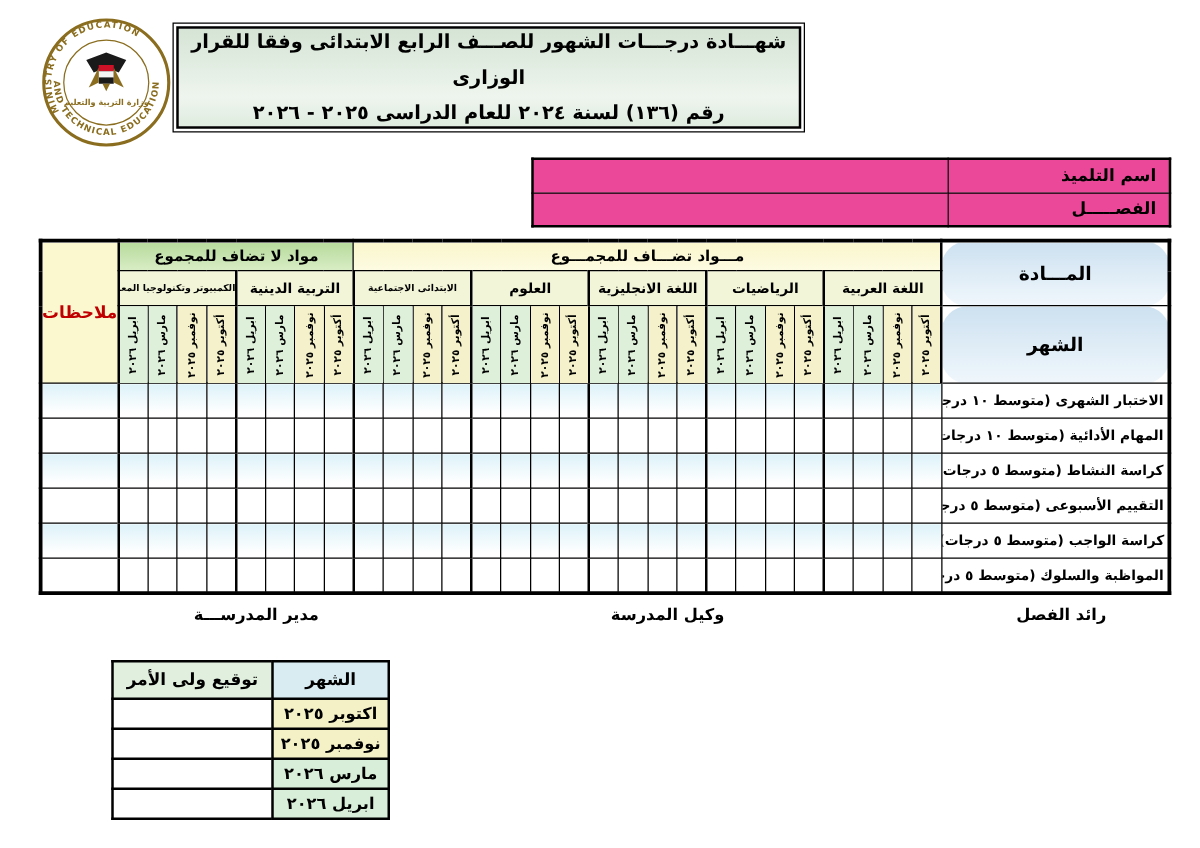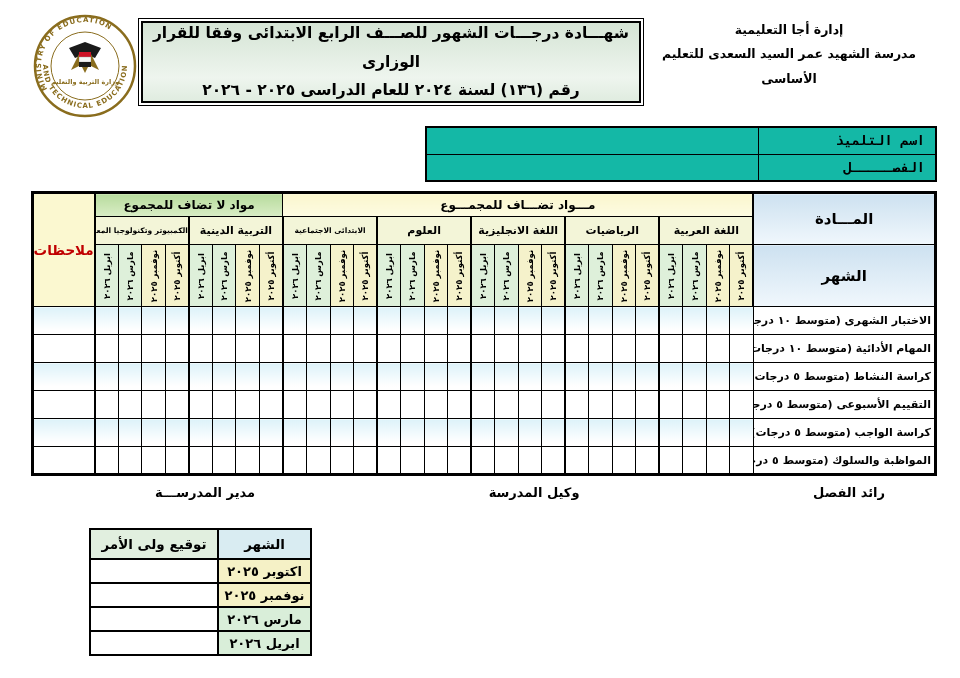--- a/index.html
+++ b/index.html
@@ -13,29 +13,29 @@
   .titlebox { width:500px; height:82px; margin-top:7px;
               border:2.5px solid #000; outline:1px solid #000; outline-offset:2px;
               background:linear-gradient(180deg,#d5e4d5,#eef5ee 70%,#e0ece0);
               display:flex; flex-direction:column; justify-content:center; text-align:center;
               font-size:15.5px; line-height:1.85; padding:0 8px; }
   .logo { width:112px; height:104px; display:flex; justify-content:center; margin-left:6px; }
 
   
   table { border-collapse:collapse; table-layout:fixed; }
   .student { width:512px; margin-top:12px; }
-  .student td { border:1.5px solid #000; height:27px; background:#14b8a6;font-family:Liberation Mono, monospace; }
+  .student td { border:1.5px solid #000; height:27px; background:#ec4899; }
   .student table, .student { border:2.5px solid #000; }
   .student .slabel { width:178px; font-size:13.5px; padding-right:10px; }
   .student .sval { }
 
   
   .grades { width:906px; margin-top:9px; border:3px solid #000; }
   .grades th, .grades td { border:1.5px solid #000; overflow:hidden; }
-  .grades .lbl-col { background:linear-gradient(180deg,#cde1f0,#f0f7fc); font-size:15px; border-left-width:2.5px; }
+  .grades .lbl-col { background:linear-gradient(180deg,#cde1f0,#f0f7fc); font-size:15px; border-left-width:2.5px;border-radius:21px; }
   .grades .hd-subj { height:52px; }
   .grades .hd-month { height:62px; }
   .grades .band { height:24px; font-size:12px; }
   .grades .band-add { background:linear-gradient(180deg,#faf6cd,#fdfbe2); }
   .grades .band-not { background:linear-gradient(180deg,#b7db9d,#d9edc5); }
   .grades .subj { height:28px; font-size:11px; background:#f3f5d8; border-left-width:2.5px; white-space:nowrap; }
   .grades .subj.small { font-size:7.5px; }
   .grades .notes-hd { background:#fbf8d0; color:#c00000; font-size:13.5px; border-right-width:2.5px;margin-top:33px; }
   .grades .month { position:relative; }
   .grades .month span { position:absolute; left:50%; top:50%; white-space:nowrap;
@@ -62,22 +62,20 @@
   .guardian .g-g { background:#d9eed9; }
   .guardian .gs { background:#fff; }
 </style>
 </head>
 <body>
 
 <div class="page">
 
   <div class="top">
     <div class="admin">
-      <div>إدارة أجا التعليمية</div>
-      <div>مدرسة الشهيد عمر السيد السعدى للتعليم الأساسى</div>
     </div>
     <div class="titlebox">
       <div>شهـــادة درجـــات الشهور للصـــف الرابع الابتدائى وفقا للقرار الوزارى</div>
       <div>رقم (١٣٦) لسنة ٢٠٢٤ للعام الدراسى ٢٠٢٥ - ٢٠٢٦</div>
     </div>
     <div class="logo">
       <svg width="104" height="104" viewBox="0 0 104 104">
         <circle cx="52" cy="52" r="50" fill="#ffffff" stroke="#8a6d1e" stroke-width="2.5"></circle>
         <circle cx="52" cy="52" r="34" fill="#ffffff" stroke="#8a6d1e" stroke-width="1"></circle>
         <defs>

